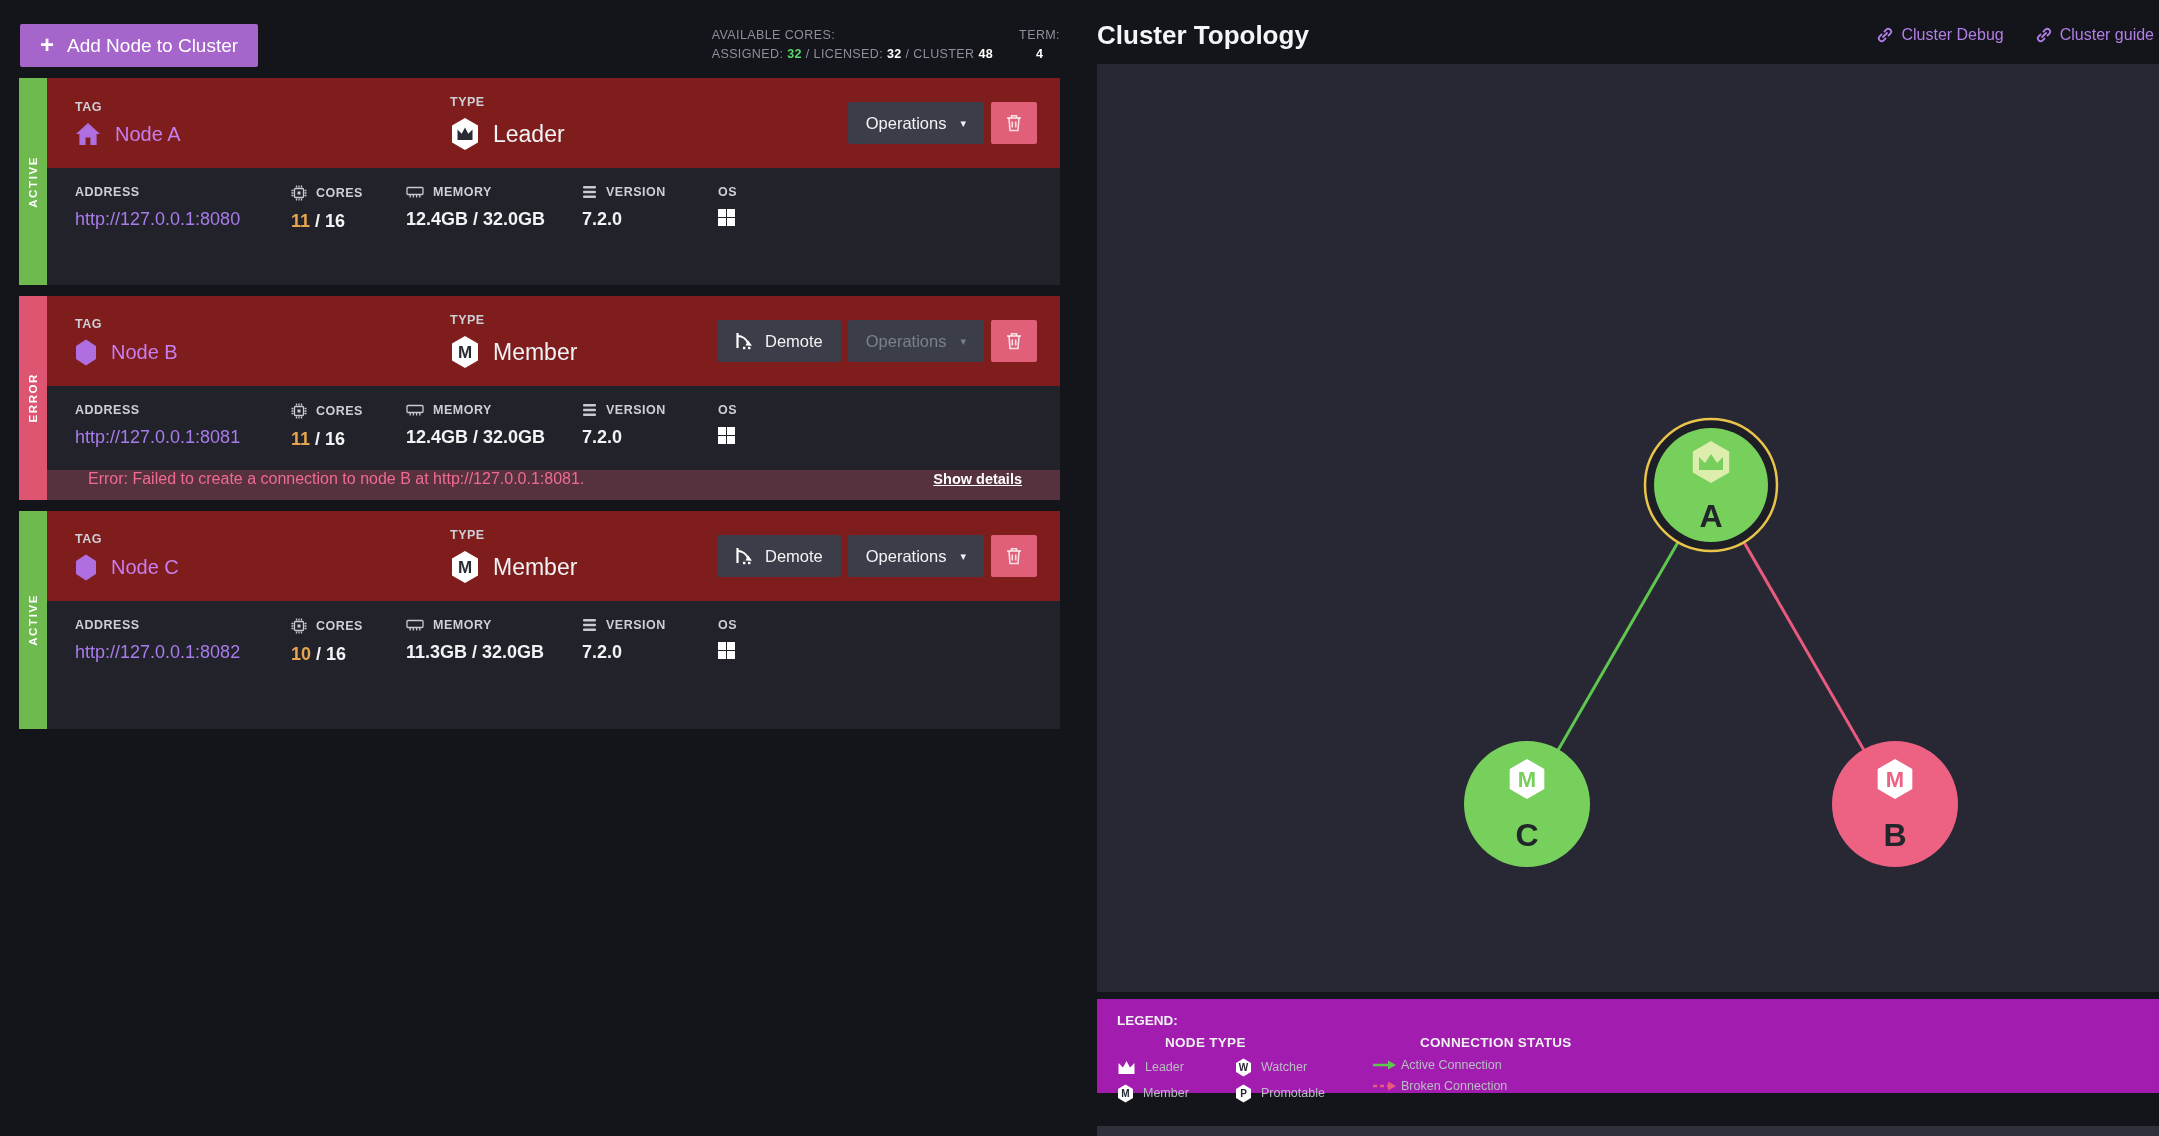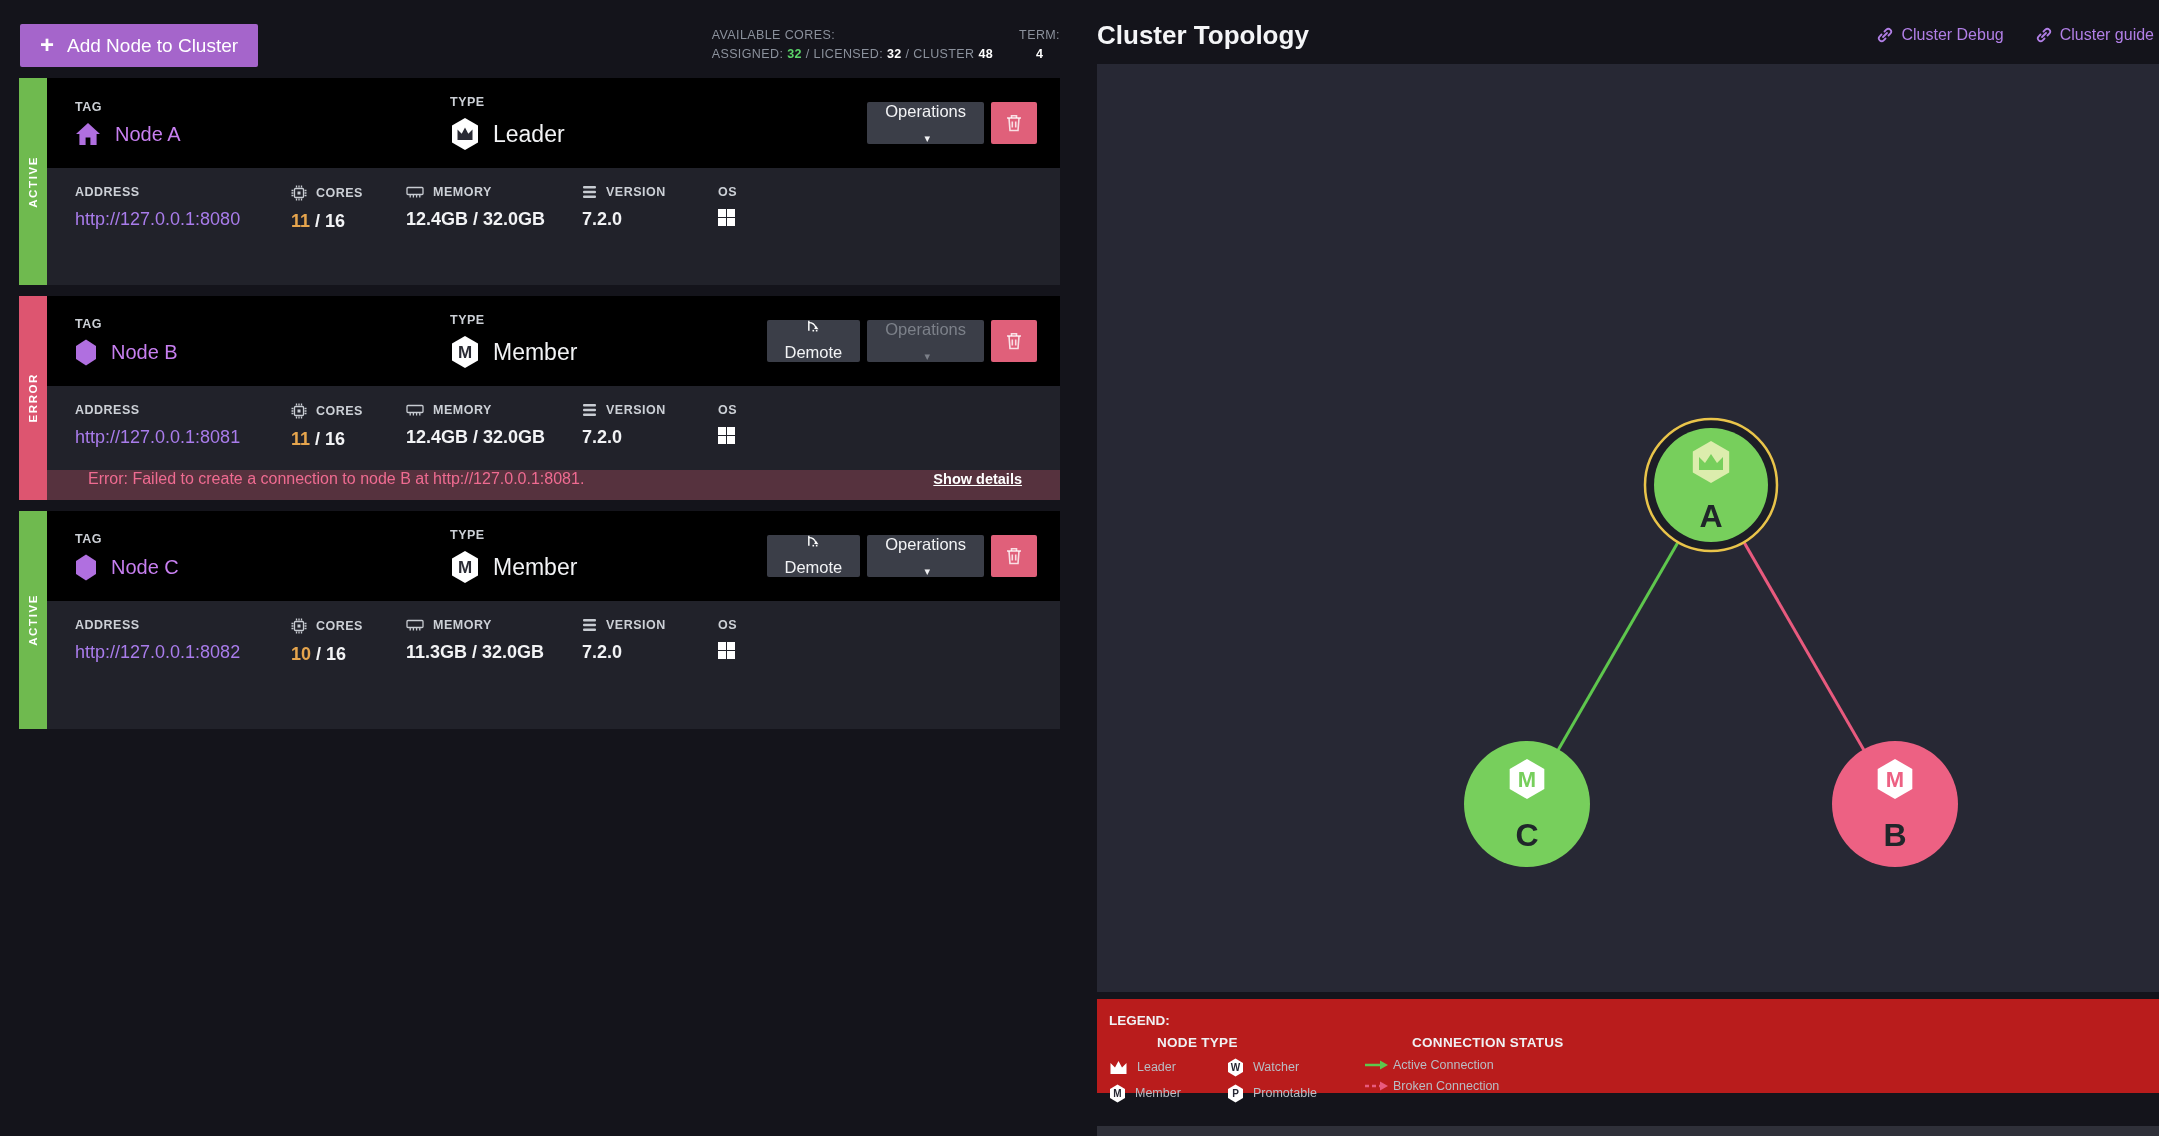--- a/index.html
+++ b/index.html
@@ -37,33 +37,33 @@
   .node-card { display: flex; margin-bottom: 11px; }
   .status-strip { width: 28px; flex: 0 0 28px; display: flex; align-items: center; justify-content: center; }
   .status-strip.active { background: #6fba4f; }
   .status-strip.error  { background: #dd5570; }
   .strip-label {
     writing-mode: vertical-rl; transform: rotate(180deg);
     color: #fff; font-size: 11.5px; font-weight: bold; letter-spacing: 1.6px;
   }
   .card-main { flex: 1; display: flex; flex-direction: column; }
   .card-header {
-    background: #000000; height: 90px;
+    background: #7f1d1d; height: 90px;
     display: flex; align-items: center; padding: 0 23px 0 28px;
   }
   .col-tag { width: 375px; }
   .col-type { flex: 1; }
   .field-label { font-size: 12.5px; font-weight: bold; letter-spacing: .5px; color: #ccd0d6; margin-bottom: 8px; }
   .tag-value { display: flex; align-items: center; gap: 14px; font-size: 20px; color: #c77ff0; cursor: pointer; }
   .type-value { display: flex; align-items: center; gap: 13px; font-size: 23px; color: #f2f3f5; }
   .header-actions { display: flex; gap: 7px; align-items: center; }
   .btn {
     background: #3b3e48; color: #f2f3f5; border: none; border-radius: 2px;
     height: 42px; padding: 0 18px; font-family: inherit; font-size: 16.5px;
-    display: flex; align-items: center; gap: 11px; cursor: pointer; flex-direction: column;
+    display: flex; align-items: center; gap: 11px; cursor: pointer;
   }
   .btn .caret { font-size: 11px; margin-left: 3px; color: inherit; }
   .btn.disabled { color: #7c8089; }
   .btn-trash {
     background: #e0607a; width: 46px; height: 42px; border: none; border-radius: 2px;
     display: flex; align-items: center; justify-content: center; cursor: pointer;
   }
   .card-details { background: #21222a; display: flex; padding: 17px 22px 0 28px; }
   .detail-col.c-address { width: 216px; }
   .detail-col.c-cores   { width: 115px; }
@@ -86,21 +86,21 @@
 
   
   .topo-title { position: absolute; left: 1097px; top: 20px; font-size: 26px; font-weight: 600; color: #f4f5f7; }
   .topo-links { position: absolute; right: 5px; top: 26px; display: flex; gap: 32px; }
   .topo-link { display: flex; align-items: center; gap: 8px; color: #b17fe6; font-size: 16px; cursor: pointer; }
   .graph-panel { position: absolute; left: 1097px; top: 64px; width: 1062px; height: 928px; background: #272834; }
   svg text { font-family: "Liberation Sans", sans-serif; }
 
   .legend-panel {
     position: absolute; left: 1097px; top: 999px; width: 1062px; height: 94px;
-    background: #b91c1c; padding: 14px 12px;
+    background: #a21caf; padding: 14px 20px;
   }
   .legend-title { font-size: 13.5px; font-weight: bold; color: #f0f1f3; margin-bottom: 7px; }
   .legend-cols { display: flex; }
   .legend-col-types { width: 255px; }
   .legend-subtitle { font-size: 13.5px; font-weight: bold; color: #f0f1f3; margin-bottom: 8px; letter-spacing: .3px; margin-left: 48px; }
   .legend-grid { display: grid; grid-template-columns: 118px auto; row-gap: 7px; }
   .legend-item { display: flex; align-items: center; gap: 9px; font-size: 12.5px; color: #b9bdc4; line-height: 17px; }
   .legend-conn-item { display: flex; align-items: center; gap: 3px; font-size: 12.5px; color: #b9bdc4; margin-bottom: 7px; }
   .bottom-strip { position: absolute; left: 1097px; top: 1126px; width: 1062px; height: 10px; background: #2f3039; }
 </style>

